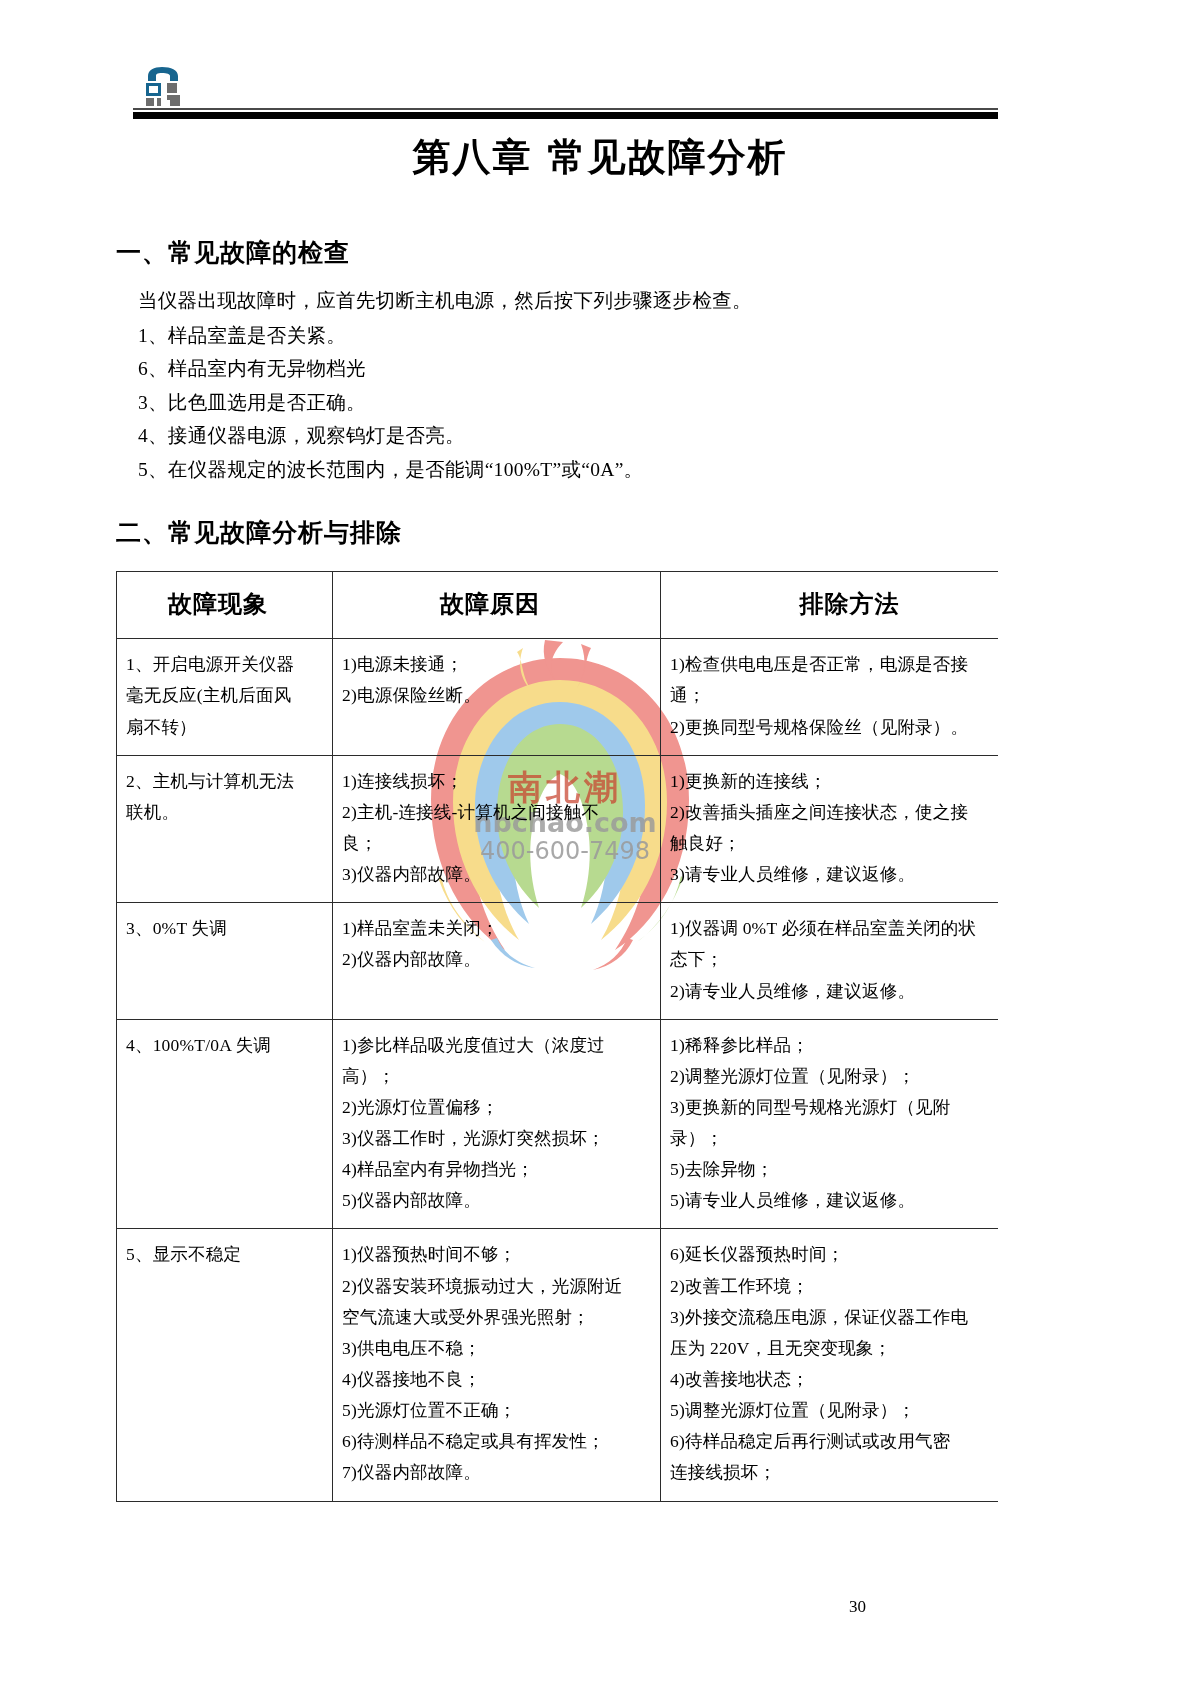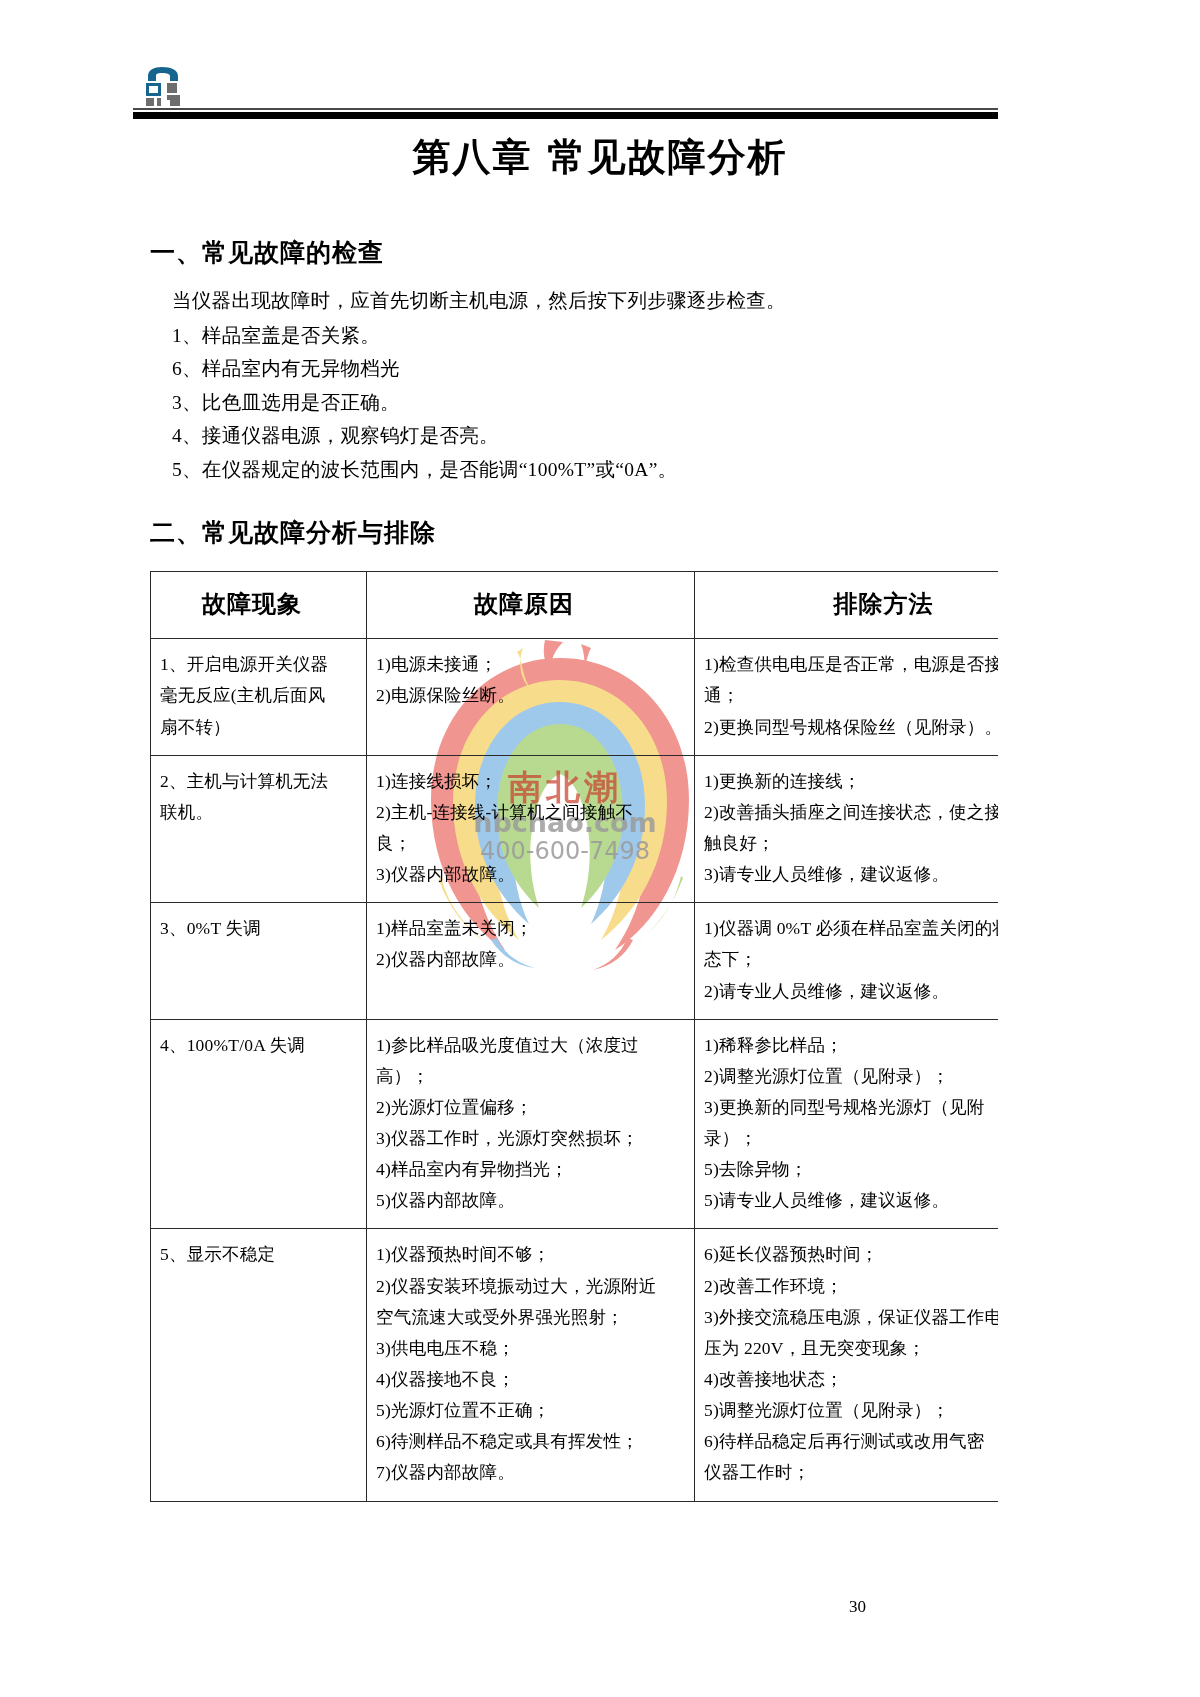--- a/index.html
+++ b/index.html
@@ -65,21 +65,21 @@
     font-family: "DejaVu Serif", "Liberation Serif", serif;
     font-weight: bold;
     font-size: 38px;
     letter-spacing: 2px;
     color: #000;
   }
 
   
   .content {
     position: absolute;
-    left: 150px;
+    left: 116px;
     top: 236px;
     width: 935px;
   }
 
   h2.sec {
     font-family: "DejaVu Serif", "Liberation Serif", serif;
     font-weight: bold;
     font-size: 25px;
     margin: 0 0 16px 0;
     letter-spacing: 1px;
@@ -363,21 +363,21 @@
             <span class="ln">7)仪器内部故障。</span>
           </td>
           <td>
             <span class="ln">6)延长仪器预热时间；</span>
             <span class="ln">2)改善工作环境；</span>
             <span class="ln">3)外接交流稳压电源，保证仪器工作电</span>
             <span class="ln">压为 220V，且无突变现象；</span>
             <span class="ln">4)改善接地状态；</span>
             <span class="ln">5)调整光源灯位置（见附录）；</span>
             <span class="ln">6)待样品稳定后再行测试或改用气密</span>
-            <span class="ln">仪器工作时；</span>
+            <span class="ln">连接线损坏；</span>
           </td>
         </tr>
       </tbody>
     </table>
   </div>
 
   <div class="page-number">30</div>
 
 </div>
 

